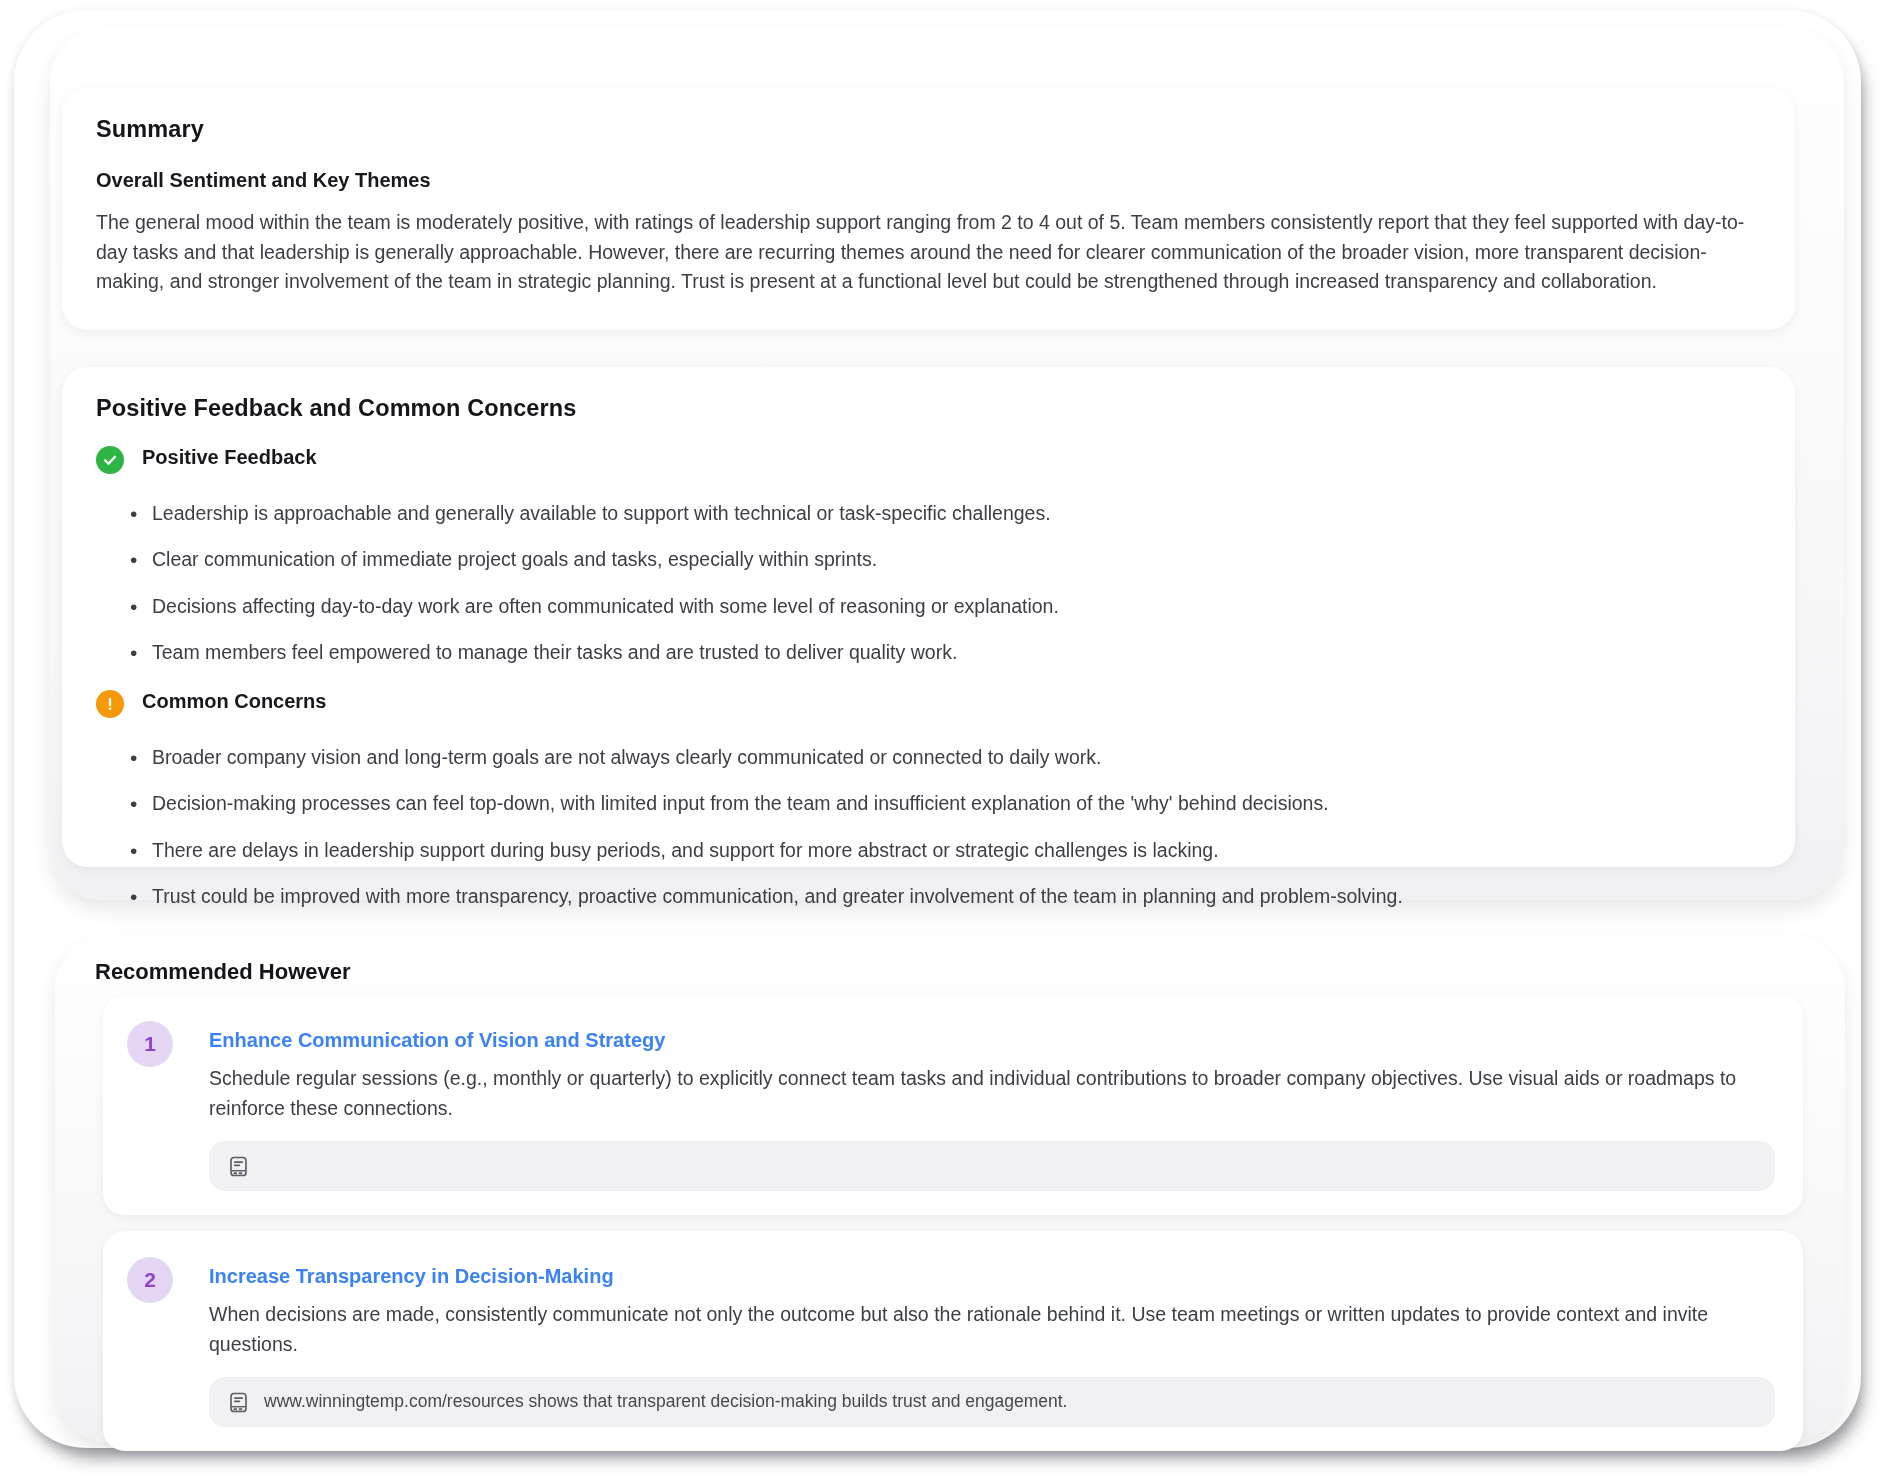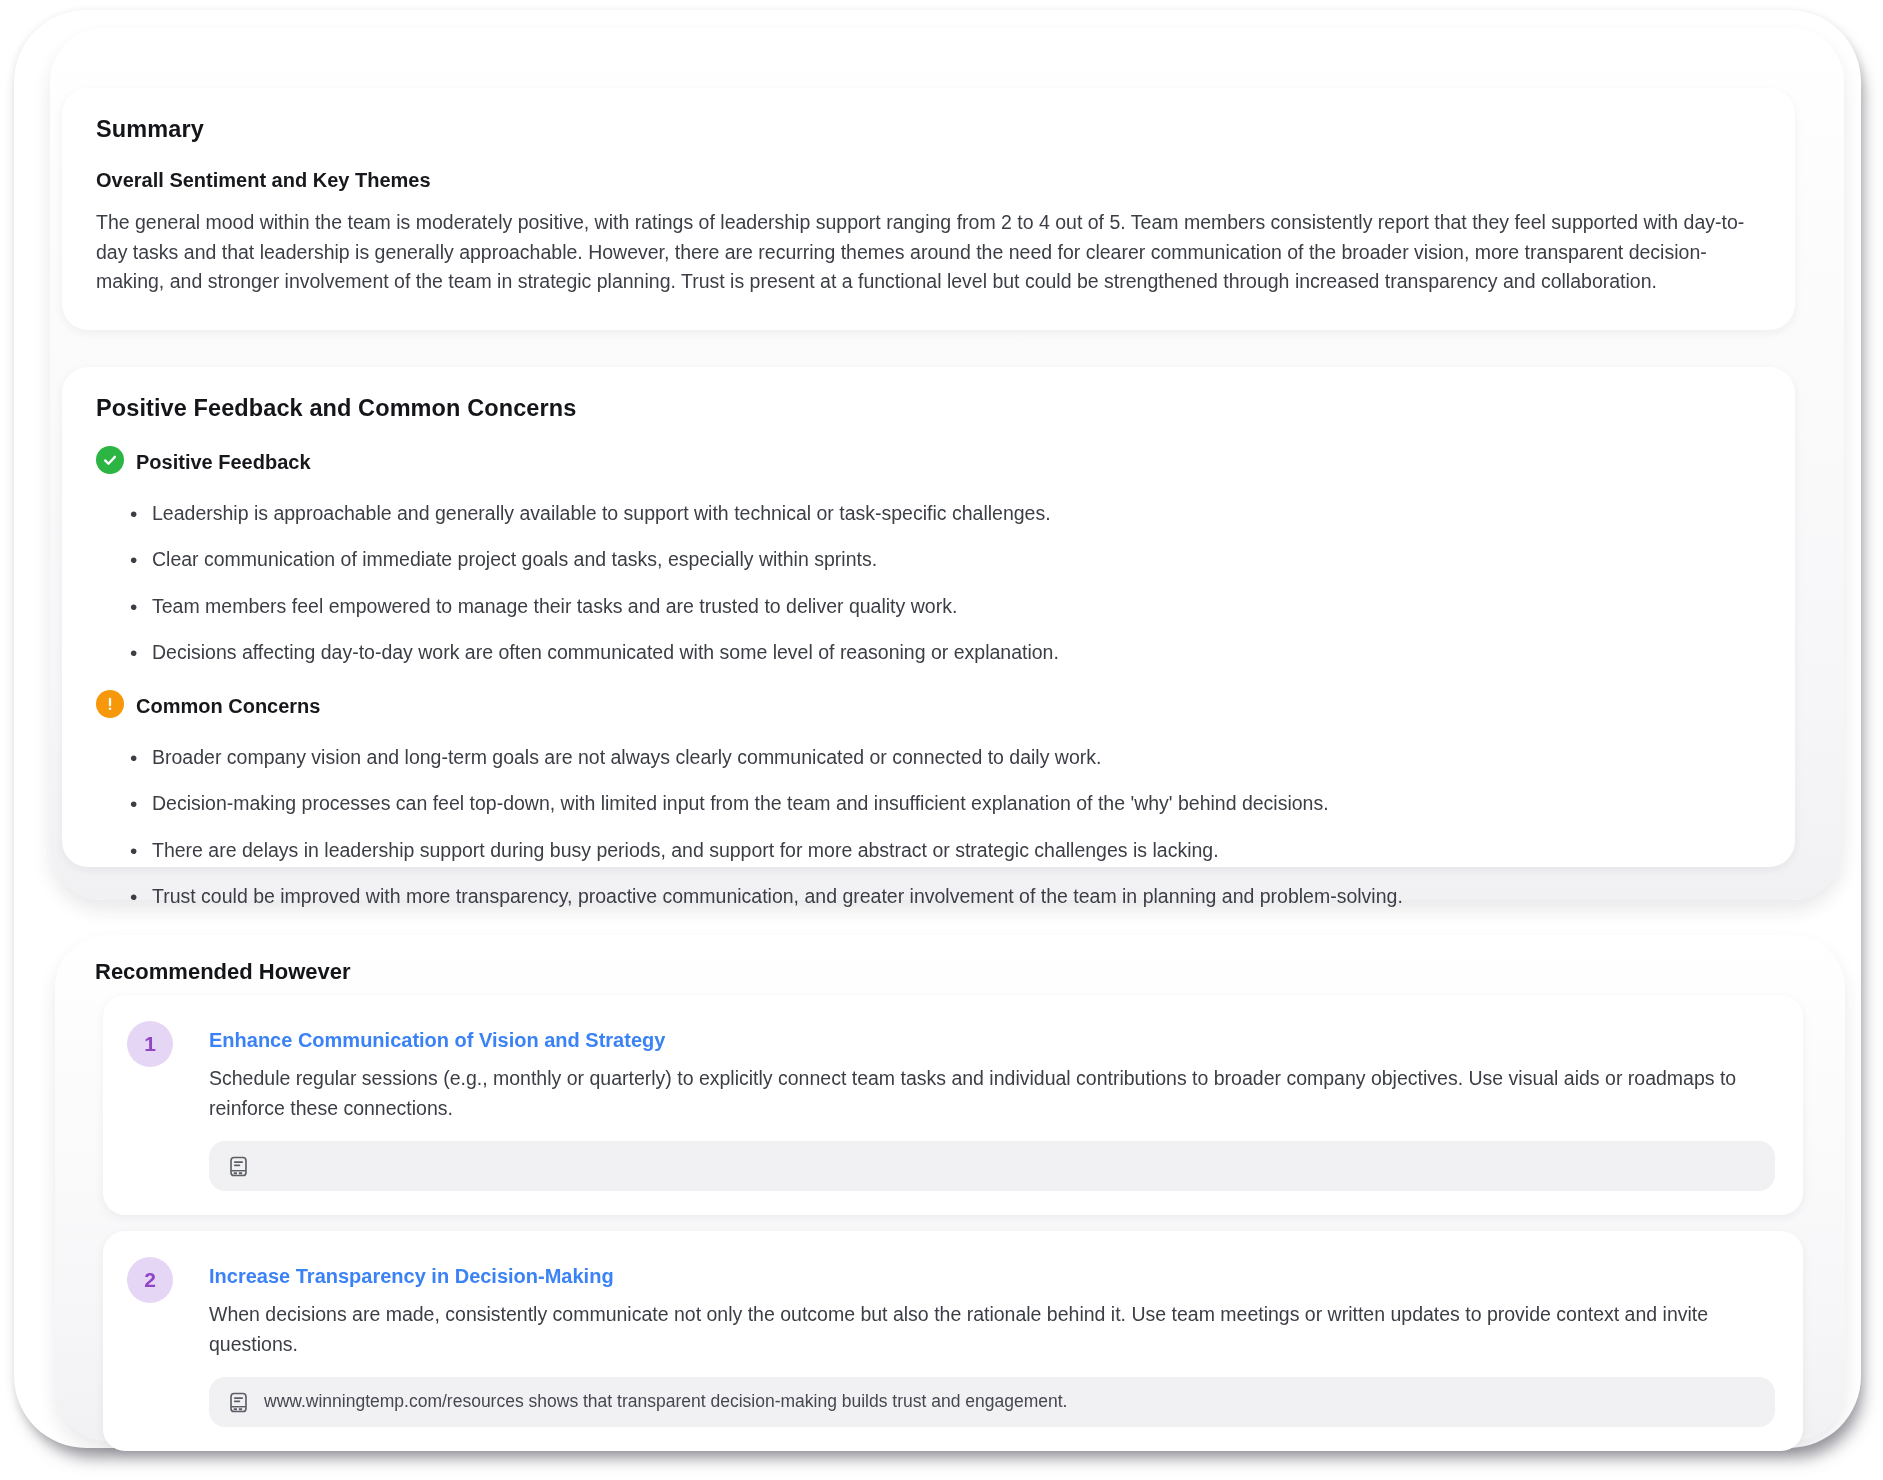--- a/index.html
+++ b/index.html
@@ -49,21 +49,21 @@
     font-size: 20px; font-weight: 700; color: #17181c;
     margin-top: 26px;
   }
   .body-text {
     margin-top: 16px;
     font-size: 19.5px; line-height: 29.5px; color: #3b3e45;
     max-width: 1675px;
   }
 
   .section-head {
-    display: flex; align-items: flex-end; gap: 12px;
+    display: flex; align-items: flex-start; gap: 18px;
     margin-top: 24px;
   }
   .section-head .badge {
     width: 28px; height: 28px; border-radius: 50%;
     display: flex; align-items: center; justify-content: center;
     flex: 0 0 28px;
   }
   .section-head .label { font-size: 20px; font-weight: 700; color: #17181c; }
 
   ul.points {
@@ -152,22 +152,22 @@
       <span class="badge" style="background:#2db544">
         <svg class="icon-svg" width="18" height="18" viewBox="0 0 24 24" fill="none">
           <path d="M5.5 12.6 L10 17 L18.5 7.8" stroke="#ffffff" stroke-width="3.1" stroke-linecap="round" stroke-linejoin="round"></path>
         </svg>
       </span>
       <span class="label">Positive Feedback</span>
     </div>
     <ul class="points">
       <li>Leadership is approachable and generally available to support with technical or task-specific challenges.</li>
       <li>Clear communication of immediate project goals and tasks, especially within sprints.</li>
+      <li>Decisions affecting day-to-day work are often communicated with some level of reasoning or explanation.</li>
       <li>Team members feel empowered to manage their tasks and are trusted to deliver quality work.</li>
-      <li>Decisions affecting day-to-day work are often communicated with some level of reasoning or explanation.</li>
     </ul>
 
     <div class="section-head">
       <span class="badge" style="background:#f7980a">
         <svg class="icon-svg" width="18" height="18" viewBox="0 0 24 24" fill="none">
           <line x1="12" y1="5.2" x2="12" y2="13.6" stroke="#ffffff" stroke-width="3.1" stroke-linecap="round"></line>
           <circle cx="12" cy="18.4" r="1.7" fill="#ffffff"></circle>
         </svg>
       </span>
       <span class="label">Common Concerns</span>

